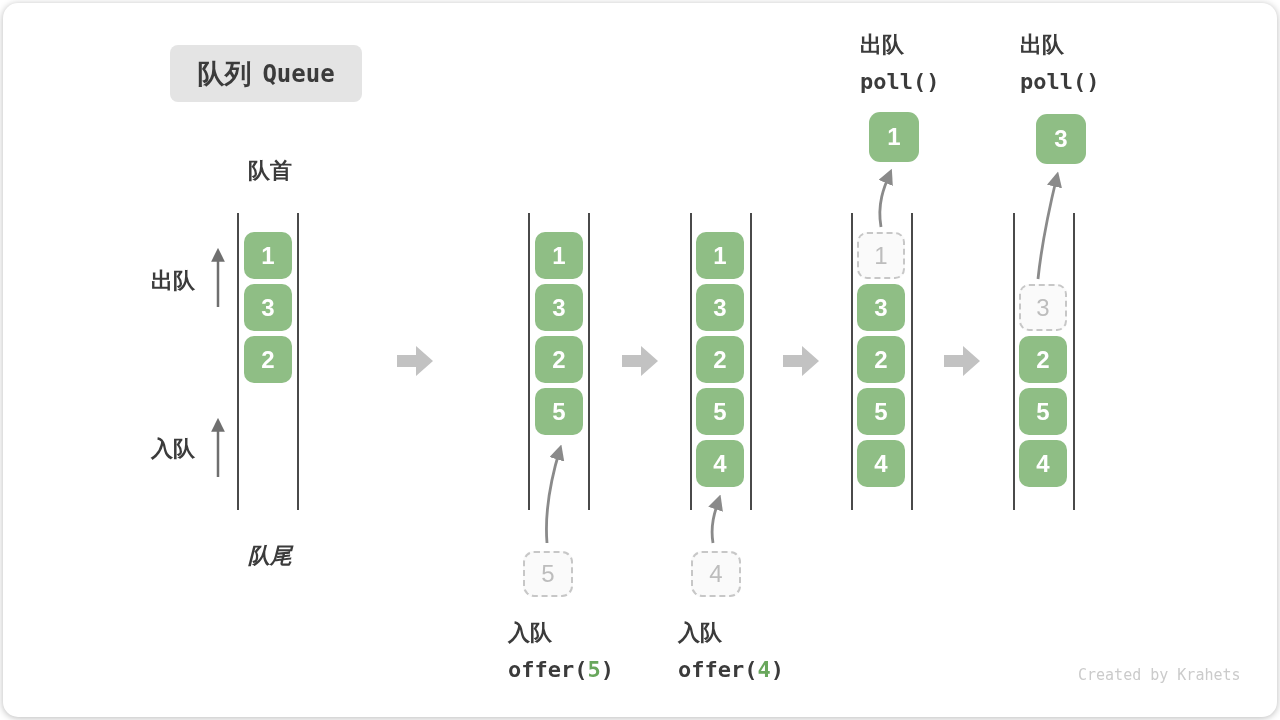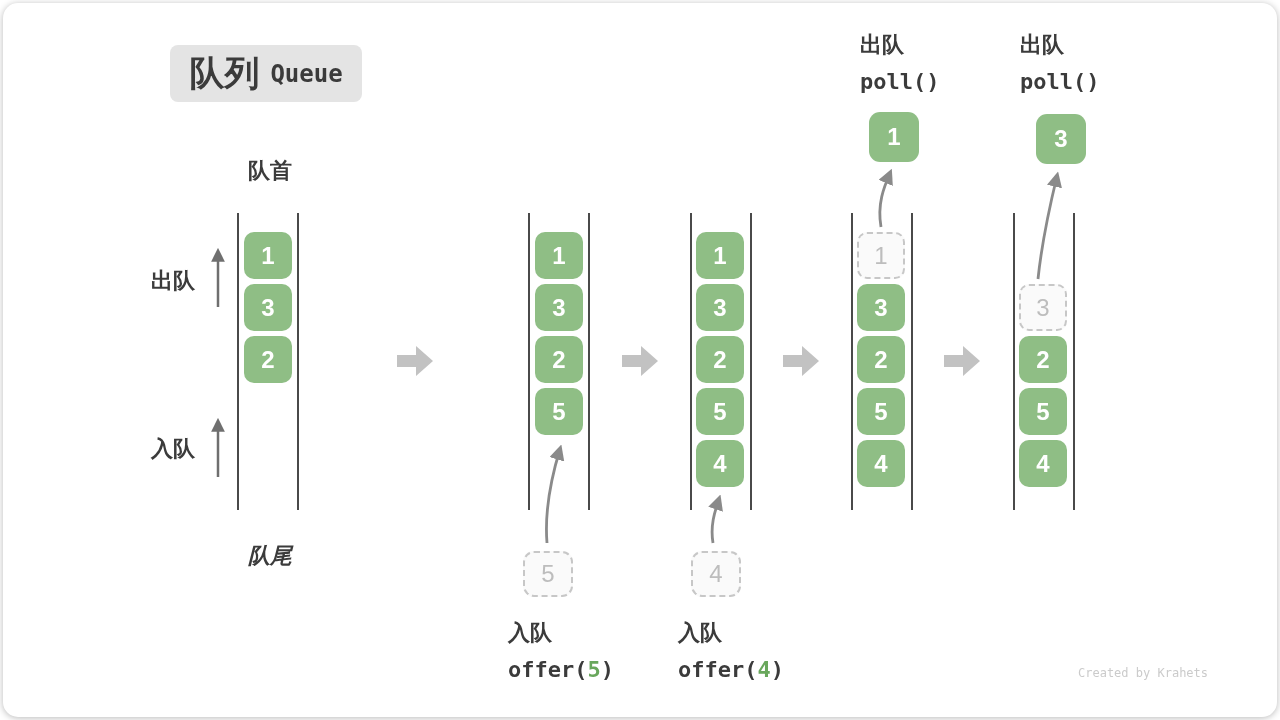--- a/index.html
+++ b/index.html
@@ -3,42 +3,42 @@
 <meta charset="utf-8">
 <style>
   html,body{margin:0;padding:0;background:#ffffff;overflow:hidden;}
   *{box-sizing:border-box;}
   .stage{position:relative;width:1280px;height:720px;font-family:"Liberation Sans",sans-serif;}
   .card{position:absolute;left:3px;top:3px;width:1274px;height:714px;background:#ffffff;
         border-radius:15px;box-shadow:0 1px 7px rgba(0,0,0,.28);}
   
   .title-box{position:absolute;left:170px;top:45px;width:192px;height:57px;background:#E4E4E4;
              border-radius:8px;display:flex;align-items:center;justify-content:center;gap:11px;color:#3B3B3B;}
-  .title-zh{font-size:35px;font-weight:bold;}
+  .title-zh{font-size:27px;font-weight:bold;}
   .title-en{font-family:"DejaVu Sans Mono",monospace;font-size:24px;font-weight:600;}
   
   .lbl{position:absolute;color:#3B3B3B;font-size:22px;font-weight:bold;white-space:nowrap;}
   
   .rail{position:absolute;top:213px;width:2px;height:297px;background:#4A4A4A;}
   
   .cell{position:absolute;width:48px;height:47px;border-radius:10px;background:#8FBE85;color:#FFFFFF;
         font-size:24px;font-weight:bold;display:flex;align-items:center;justify-content:center;}
   .cell.big{width:50px;height:50px;border-radius:11px;}
   .cell.dashed{background:#FAFAFA;border:2px dashed #C7C7C7;color:#BDBDBD;font-weight:normal;}
   .cell.in{width:50px;height:46px;border-radius:11px;}
   
   .op{position:absolute;white-space:nowrap;}
   .op-zh{color:#3B3B3B;font-size:22px;font-weight:bold;margin-bottom:9px;}
   .op-code{color:#3B3B3B;font-family:"DejaVu Sans Mono",monospace;font-size:22px;font-weight:600;}
   .op-code .arg{color:#69A75C;font-weight:bold;}
   
   .block-arrow{position:absolute;width:36px;height:30px;}
   .overlay{position:absolute;left:0;top:0;pointer-events:none;}
   .watermark{position:absolute;left:1078px;top:666px;color:#CBCBCB;
-             font-family:"DejaVu Sans Mono",monospace;font-size:12px;}
+             font-family:"DejaVu Sans Mono",monospace;font-size:15px;}
 </style>
 </head>
 <body>
 
 <div class="stage">
   <div class="card"></div>
 
   <div class="title-box">
     <span class="title-zh">队列</span>
     <span class="title-en">Queue</span>

